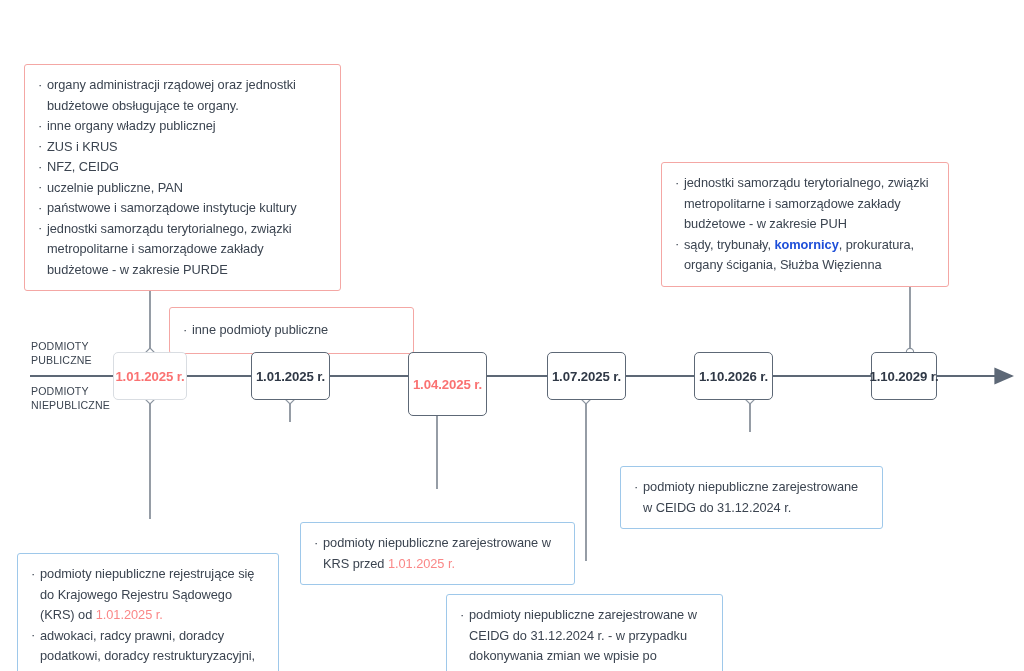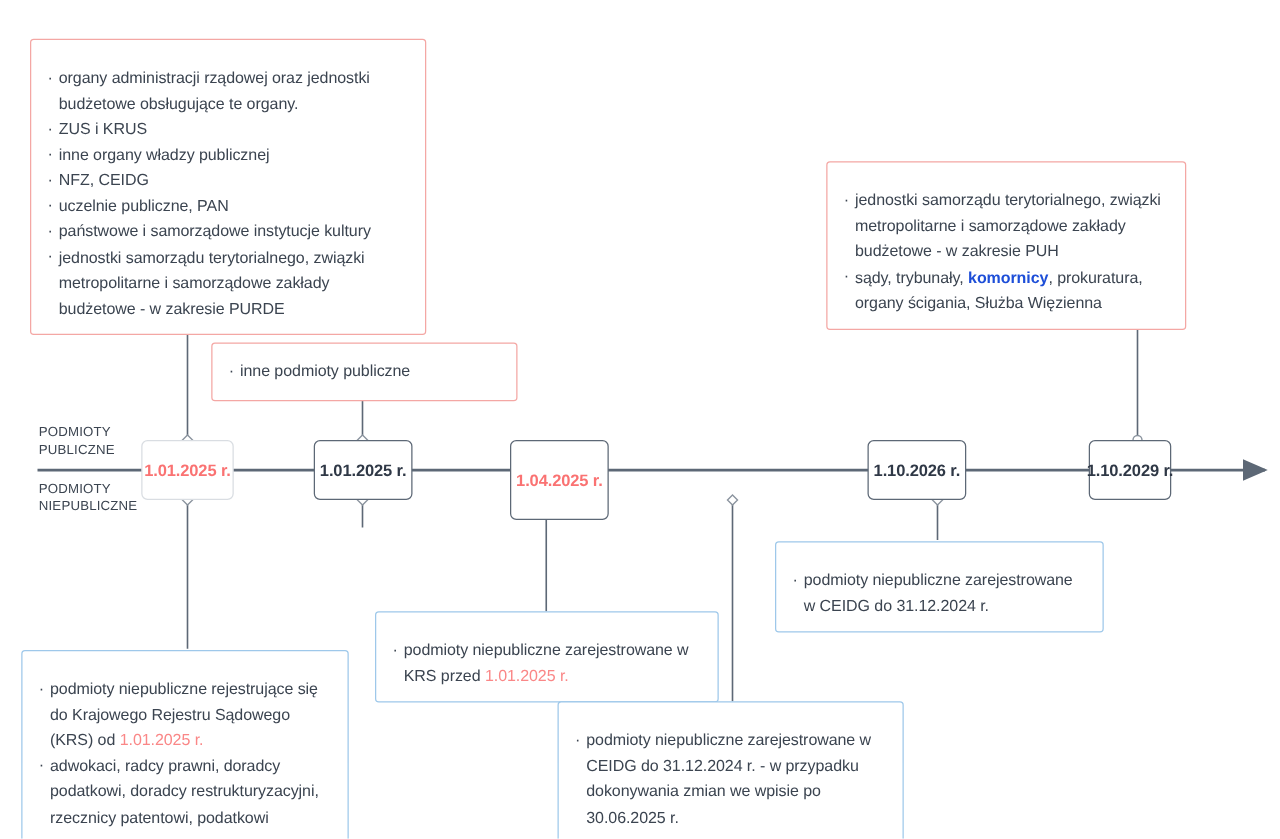--- a/index.html
+++ b/index.html
@@ -25,21 +25,22 @@
     width: 1024px;
     height: 671px;
     pointer-events: none;
   }
 
   .box {
     position: absolute;
     box-sizing: border-box;
     background: #ffffff;
     border-radius: 3px;
-    padding: 20px 12px 10px 13px;
+    padding: 10px 12px 10px 13px;
+    margin-top: 33px;
   }
   .box.pink {
     border: 1.3px solid #f4a7a4;
   }
   .box.blue {
     border: 1.3px solid #9ec8ea;
   }
 
   .bullet-list {
     margin: 0;
@@ -123,22 +124,22 @@
     <path d="M150,396 L154,400 L150,404 L146,400 Z" fill="#ffffff" stroke="#8a939e" stroke-width="1.1"></path>
     <path d="M290,396 L294,400 L290,404 L286,400 Z" fill="#ffffff" stroke="#8a939e" stroke-width="1.1"></path>
     <path d="M437,396 L441,400 L437,404 L433,400 Z" fill="#ffffff" stroke="#8a939e" stroke-width="1.1"></path>
     <path d="M586,396 L590,400 L586,404 L582,400 Z" fill="#ffffff" stroke="#8a939e" stroke-width="1.1"></path>
     <path d="M750,396 L754,400 L750,404 L746,400 Z" fill="#ffffff" stroke="#8a939e" stroke-width="1.1"></path>
   </svg>
 
   <div class="box pink" style="left:24px; top:31px; width:317px;">
     <ul class="bullet-list">
       <li>organy administracji rządowej oraz jednostki budżetowe obsługujące te organy.</li>
+      <li>inne organy władzy publicznej</li>
       <li>ZUS i KRUS</li>
-      <li>inne organy władzy publicznej</li>
       <li>NFZ, CEIDG</li>
       <li>uczelnie publiczne, PAN</li>
       <li>państwowe i samorządowe instytucje kultury</li>
       <li>jednostki samorządu terytorialnego, związki metropolitarne i samorządowe zakłady budżetowe - w zakresie PURDE</li>
     </ul>
   </div>
 
   <div class="box pink" style="left:169px; top:274px; width:245px; padding-top:12px; padding-bottom:12px;">
     <ul class="bullet-list">
       <li>inne podmioty publiczne</li>
@@ -185,20 +186,23 @@
 
   <div class="date-box light txt-red" style="left:113px; top:352px; width:74px; height:48px;">
     <span>1.01.2025 r.</span>
   </div>
   <div class="date-box dark txt-dark" style="left:251px; top:352px; width:79px; height:48px;">
     <span>1.01.2025 r.</span>
   </div>
   <div class="date-box dark txt-red" style="left:408px; top:352px; width:79px; height:64px;text-align:center;">
     <span>1.04.2025 r.</span>
   </div>
+  <div class="date-box dark txt-dark" style="left:547px; top:352px; width:79px; height:48px;">
+    <span>1.07.2025 r.</span>
+  </div>
   <div class="date-box dark txt-dark" style="left:694px; top:352px; width:79px; height:48px;">
     <span>1.10.2026 r.</span>
   </div>
   <div class="date-box dark txt-dark" style="left:871px; top:352px; width:66px; height:48px;">
     <span>1.10.2029 r.</span>
   </div>
 
 </div>
 
 </body></html>

